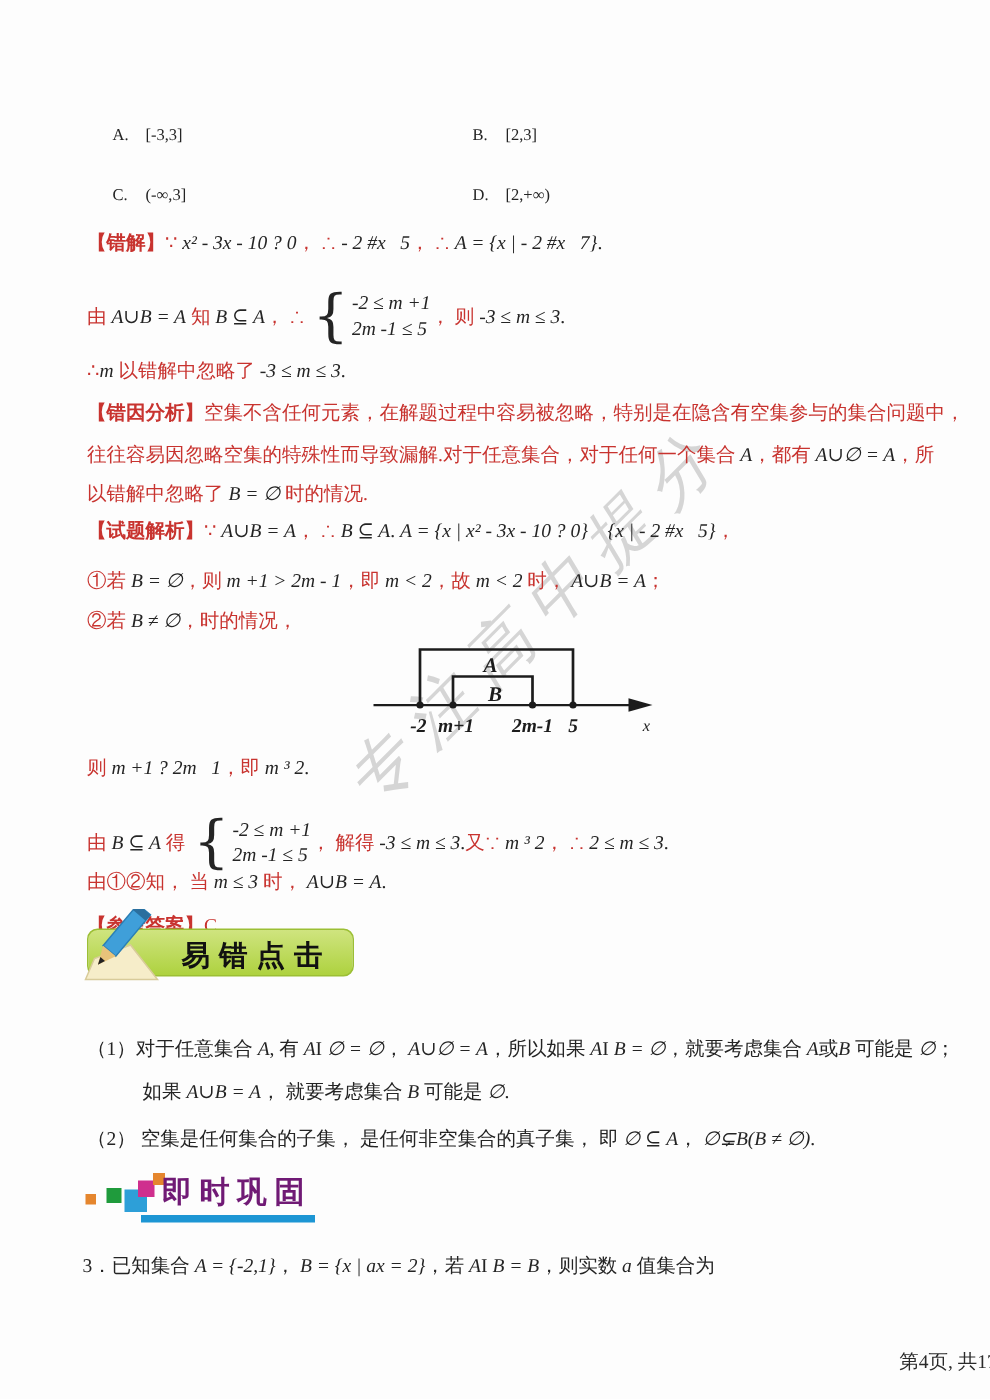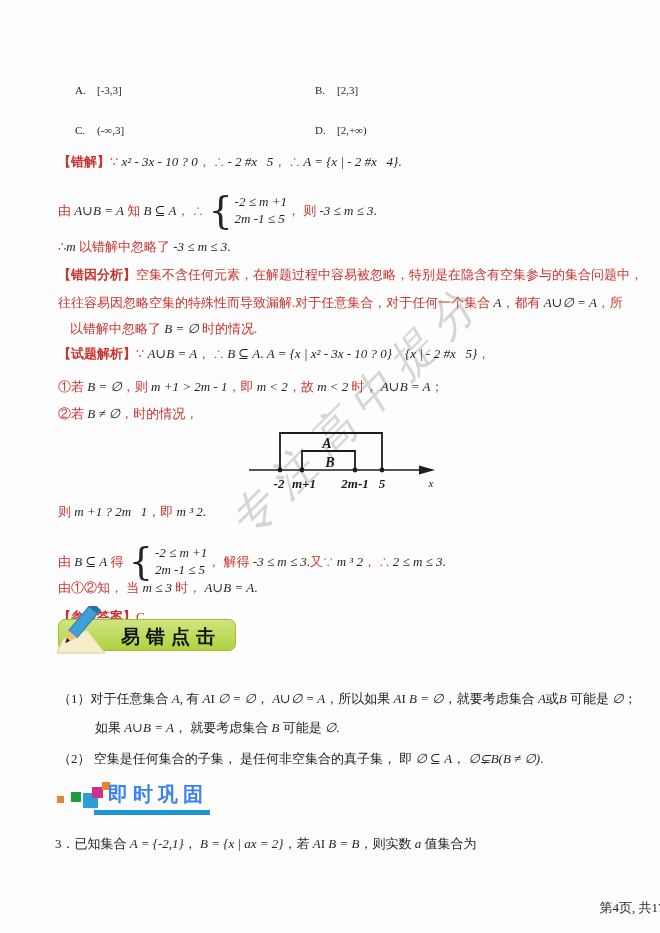--- a/index.html
+++ b/index.html
@@ -50,53 +50,53 @@
   .pencil-svg{position:absolute;left:-10px;top:-14px;}
   .banner2{position:absolute;left:0;top:0;}
   .sq{position:absolute;}
   .sq-o1{left:57px;top:796px;width:7px;height:7px;background:var(--sq_orange);}
   .sq-g{left:71px;top:792px;width:10px;height:10px;background:var(--sq_green);}
   .sq-b{left:83px;top:793px;width:15px;height:15px;background:var(--sq_blue);}
   .sq-m{left:92px;top:787px;width:11px;height:11px;background:var(--sq_magenta);}
   .sq-o2{left:102px;top:782px;width:8px;height:8px;background:var(--sq_orange);}
   .banner2-text{
     position:absolute;left:108px;top:781px;
-    font-size:20px;font-weight:bold;letter-spacing:5px;color:#3b82f6;white-space:pre;text-align:center;
+    font-size:20px;font-weight:bold;letter-spacing:5px;color:#701a75;white-space:pre;text-align:center;
   }
   .blue-bar{position:absolute;left:94px;top:810px;width:116px;height:5px;background:var(--blue_bar);}
   .footer{
     position:absolute;left:0;top:899px;width:660px;
     text-align:right;font-size:13px;color:#2a2a2a;padding-left:24px;
   }
 </style>
 </head>
 <body>
 
 <div class="page">
 
   <div class="watermark">专注高中提分</div>
 
   <span class="opt-cell" style="left:75px;top:84px;"><span class="opt-label">A.</span><span>[-3,3]</span></span>
   <span class="opt-cell" style="left:315px;top:84px;"><span class="opt-label">B.</span><span>[2,3]</span></span>
   <span class="opt-cell" style="left:75px;top:124px;"><span class="opt-label">C.</span><span>(-∞,3]</span></span>
   <span class="opt-cell" style="left:315px;top:124px;"><span class="opt-label">D.</span><span>[2,+∞)</span></span>
 
-  <div class="line" style="left:58px;top:153px;"><span class="seg-rb">【错解】</span><span class="seg-r">∵ </span><span class="seg-m">x² - 3x - 10 ? 0</span><span class="seg-r">， ∴ </span><span class="seg-m">- 2 #x   5</span><span class="seg-r">， ∴ </span><span class="seg-m">A = {x | - 2 #x   4}</span><span class="seg-k">.</span></div>
+  <div class="line" style="left:58px;top:153px;"><span class="seg-rb">【错解】</span><span class="seg-r">∵ </span><span class="seg-m">x² - 3x - 10 ? 0</span><span class="seg-r">， ∴ </span><span class="seg-m">- 2 #x   5</span><span class="seg-r">， ∴ </span><span class="seg-m">A = {x | - 2 #x   7}</span><span class="seg-k">.</span></div>
 
   <div class="line sysline" style="left:58px;top:186px;">
     <span><span class="seg-r">由 </span><span class="seg-m">A∪B = A</span><span class="seg-r"> 知 </span><span class="seg-m">B ⊆ A</span><span class="seg-r">， ∴ </span></span>
     <span class="system"><span class="brace">{</span><span class="sys-rows"><div class="sys-row">-2 ≤ m +1</div><div class="sys-row">2m -1 ≤ 5</div></span></span>
     <span><span class="seg-r">， 则 </span><span class="seg-m">-3 ≤ m ≤ 3</span><span class="seg-k">.</span></span>
   </div>
 
   <div class="line" style="left:58px;top:238px;"><span class="seg-r">∴</span><span class="seg-m">m </span><span class="seg-r">以错解中忽略了 </span><span class="seg-m">-3 ≤ m ≤ 3</span><span class="seg-k">.</span></div>
 
   <div class="line" style="left:58px;top:266px;"><span class="seg-rb">【错因分析】</span><span class="seg-r">空集不含任何元素，在解题过程中容易被忽略，特别是在隐含有空集参与的集合问题中，</span></div>
   <div class="line" style="left:58px;top:294px;"><span class="seg-r">往往容易因忽略空集的特殊性而导致漏解.对于任意集合，对于任何一个集合 </span><span class="seg-m">A</span><span class="seg-r">，都有 </span><span class="seg-m">A∪∅ = A</span><span class="seg-r">，所</span></div>
-  <div class="line" style="left:70px;top:320px;"><span class="seg-r">以错解中忽略了 </span><span class="seg-m">B = ∅</span><span class="seg-r"> 时的情况.</span></div>
+  <div class="line" style="left:58px;top:320px;"><span class="seg-r">以错解中忽略了 </span><span class="seg-m">B = ∅</span><span class="seg-r"> 时的情况.</span></div>
 
   <div class="line" style="left:58px;top:345px;"><span class="seg-rb">【试题解析】</span><span class="seg-r">∵ </span><span class="seg-m">A∪B = A</span><span class="seg-r">， ∴ </span><span class="seg-m">B ⊆ A</span><span class="seg-k">. </span><span class="seg-m">A = {x | x² - 3x - 10 ? 0}</span><span class="seg-k">    </span><span class="seg-m">{x | - 2 #x   5}</span><span class="seg-r">，</span></div>
   <div class="line" style="left:58px;top:378px;"><span class="seg-r">①若 </span><span class="seg-m">B = ∅</span><span class="seg-r">，则 </span><span class="seg-m">m +1 &gt; 2m - 1</span><span class="seg-r">，即 </span><span class="seg-m">m &lt; 2</span><span class="seg-r">，故 </span><span class="seg-m">m &lt; 2</span><span class="seg-r"> 时， </span><span class="seg-m">A∪B = A</span><span class="seg-r">；</span></div>
   <div class="line" style="left:58px;top:405px;"><span class="seg-r">②若 </span><span class="seg-m">B ≠ ∅</span><span class="seg-r">，时的情况，</span></div>
 
   <svg class="diagram-svg" width="200" height="82" viewBox="0 0 200 82">
     <line x1="6" y1="53" x2="180" y2="53" stroke="#1c1c1c" stroke-width="1.5"></line>
     <polygon points="176,48.5 192,53 176,57.5" fill="#1c1c1c"></polygon>
     <path d="M37,53 V16 H139 V53" fill="none" stroke="#1c1c1c" stroke-width="1.8"></path>
     <path d="M59,53 V34 H112 V53" fill="none" stroke="#1c1c1c" stroke-width="1.8"></path>

